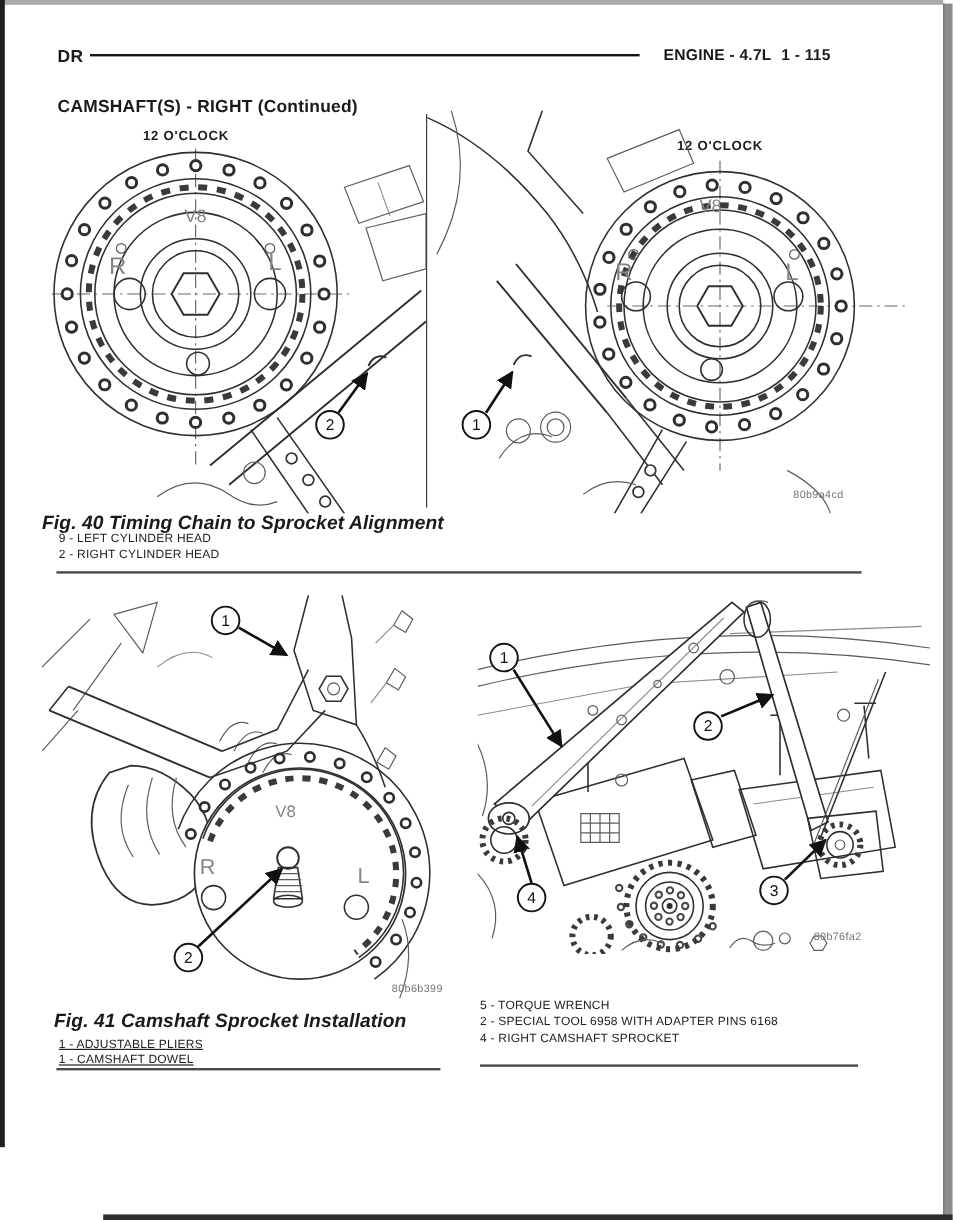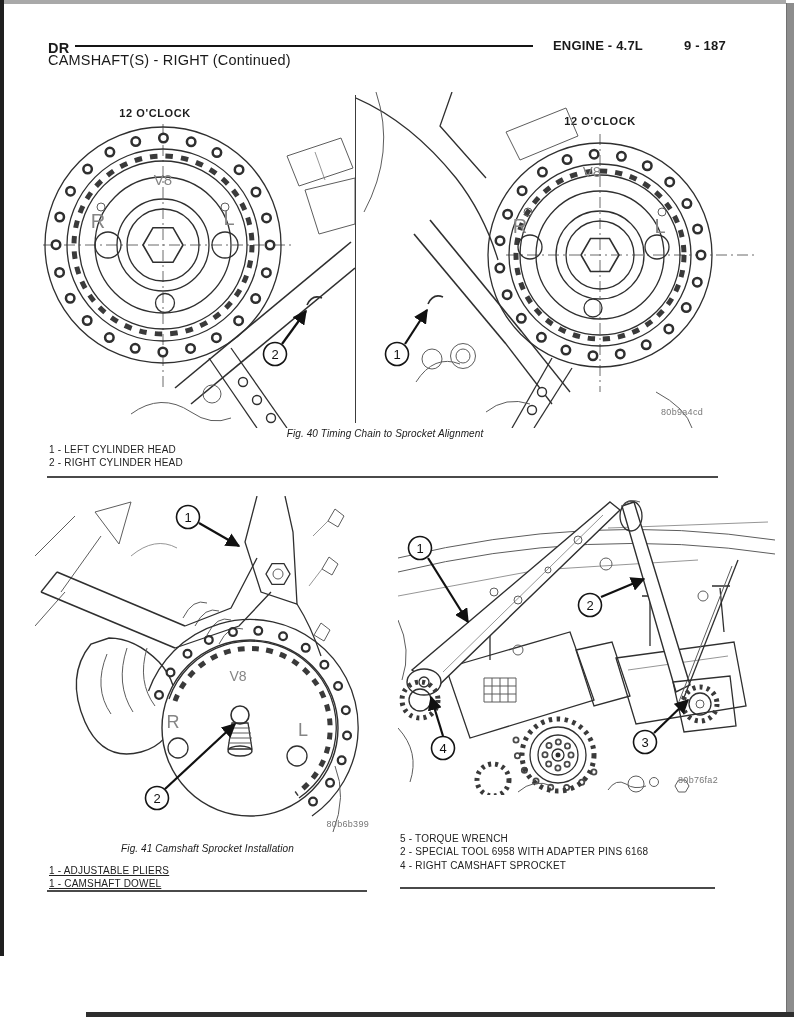--- a/index.html
+++ b/index.html
@@ -7,26 +7,26 @@
         font-family:"Liberation Sans",sans-serif;color:#1a1a1a;}
   .abs{position:absolute;}
   
   .edge-top{left:0;top:0;width:786px;height:4px;background:#a9a9a9;}
   .edge-left{left:0;top:0;width:4px;height:956px;background:#1f1f1f;}
   .edge-right{right:0;top:3px;width:7px;height:1014px;background:#8d8d8d;border-left:1px solid #707070;}
   .edge-bottom{left:86px;bottom:0;width:708px;height:5px;background:#2e2e2e;}
   
   .hdr-dr{left:48px;top:40px;font-weight:bold;font-size:14.5px;letter-spacing:.3px;}
   .hdr-line{left:75px;top:45px;width:458px;height:2.4px;background:#151515;}
-  .hdr-right{left:553px;top:38px;display:flex;gap:41px;font-weight:bold;font-size:13px;letter-spacing:.2px;}
-  .sec-title{left:48px;top:52px;font-weight:normal;font-size:14.5px;letter-spacing:.2px;}
+  .hdr-right{left:553px;top:38px;display:flex;gap:8px;font-weight:bold;font-size:13px;letter-spacing:.2px;}
+  .sec-title{left:48px;top:81px;font-weight:bold;font-size:14.5px;letter-spacing:.2px;}
   
   .divider{left:355px;top:95px;width:1.2px;height:328px;background:#3c3c3c;}
   .page svg{position:absolute;}
-  .caption{font-style:italic;font-weight:normal;font-size:10px;text-align:center;letter-spacing:.1px;}
+  .caption{font-style:italic;font-weight:bold;font-size:16px;text-align:left;letter-spacing:.1px;}
   .cap40{left:35px;top:428px;width:700px;}
   .cap41{left:45px;top:843px;width:325px;}
   .cap42{left:400px;top:797px;width:315px;line-height:17px;}
   .legend{font-size:10px;line-height:13.3px;letter-spacing:.2px;color:#222;}
   .lg40{left:49px;top:443px;}
   .lg41{left:49px;top:864px;text-decoration:underline;}
   .lg42{left:400px;top:832px;}
   .rule{height:1.5px;background:#4a4a4a;}
   .r40{left:47px;top:476px;width:671px;}
   .r41{left:47px;top:890px;width:320px;}
@@ -59,21 +59,21 @@
 
   <div class="abs edge-top"></div>
   <div class="abs edge-left"></div>
   <div class="abs edge-right"></div>
   <div class="abs edge-bottom"></div>
 
   <div class="abs hdr-dr">DR</div>
   <div class="abs hdr-line"></div>
   <div class="abs hdr-right">
     <span>ENGINE - 4.7L</span>
-    <span>9 - 187</span>
+    <span>1 - 115</span>
   </div>
   <div class="abs sec-title">CAMSHAFT(S) - RIGHT (Continued)</div>
 
   <div class="abs divider"></div>
 
   <svg style="left:35px;top:92px" width="320" height="336" viewBox="0 0 320 336">
     <defs>
       <marker id="ah1" viewBox="0 0 10 10" refX="9" refY="5" markerWidth="6.5" markerHeight="6.5" orient="auto">
         <path d="M0 0 L10 5 L0 10 Z" fill="#111"></path>
       </marker>
@@ -180,21 +180,21 @@
     <g class="co">
       <line class="arr" x1="49" y1="252" x2="71" y2="218" marker-end="url(#ah2)"></line>
       <circle cx="41" cy="262" r="11.5"></circle>
       <text x="41" y="266.5" text-anchor="middle">1</text>
     </g>
     <text class="code" x="347" y="323" text-anchor="end">80b9a4cd</text>
   </svg>
 
   <div class="abs caption cap40">Fig. 40 Timing Chain to Sprocket Alignment</div>
   <div class="abs legend lg40">
-    <div>1 - LEFT CYLINDER HEAD</div>
+    <div>9 - LEFT CYLINDER HEAD</div>
     <div>2 - RIGHT CYLINDER HEAD</div>
   </div>
   <div class="abs rule r40"></div>
 
   <svg style="left:35px;top:496px" width="350" height="336" viewBox="0 0 350 336">
     <defs>
       <marker id="ah3" viewBox="0 0 10 10" refX="9" refY="5" markerWidth="6.5" markerHeight="6.5" orient="auto">
         <path d="M0 0 L10 5 L0 10 Z" fill="#111"></path>
       </marker>
     </defs>

